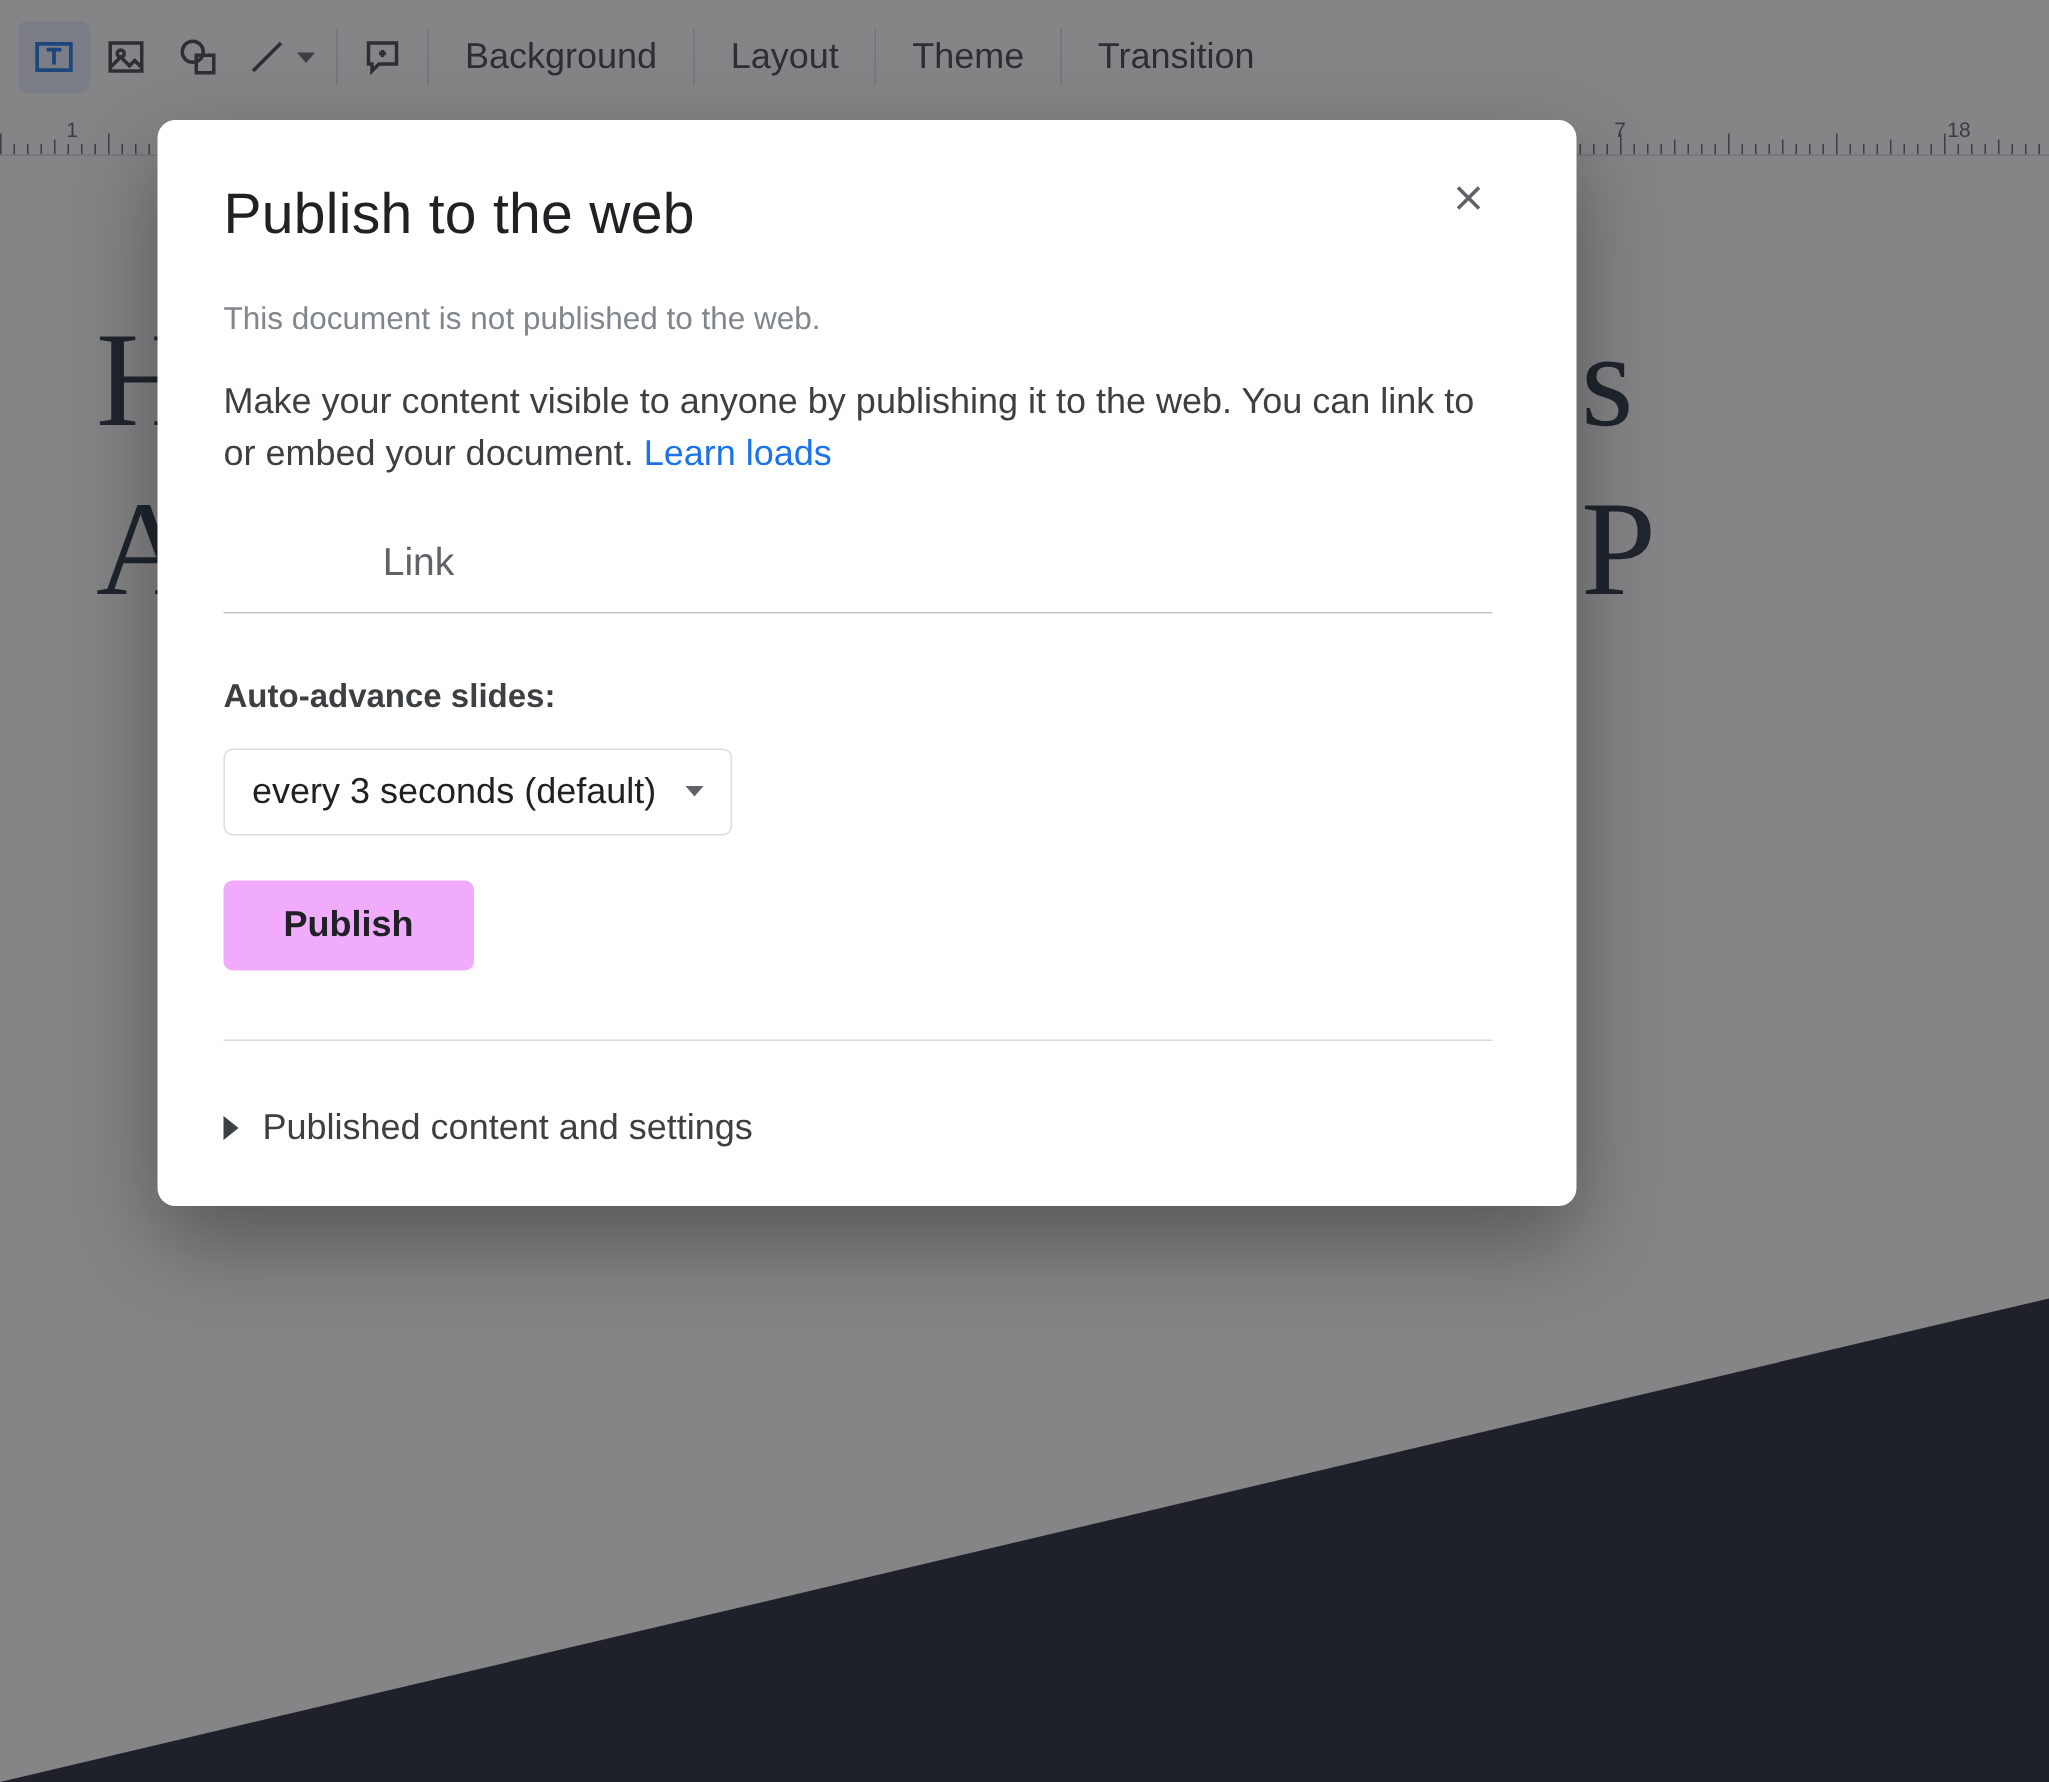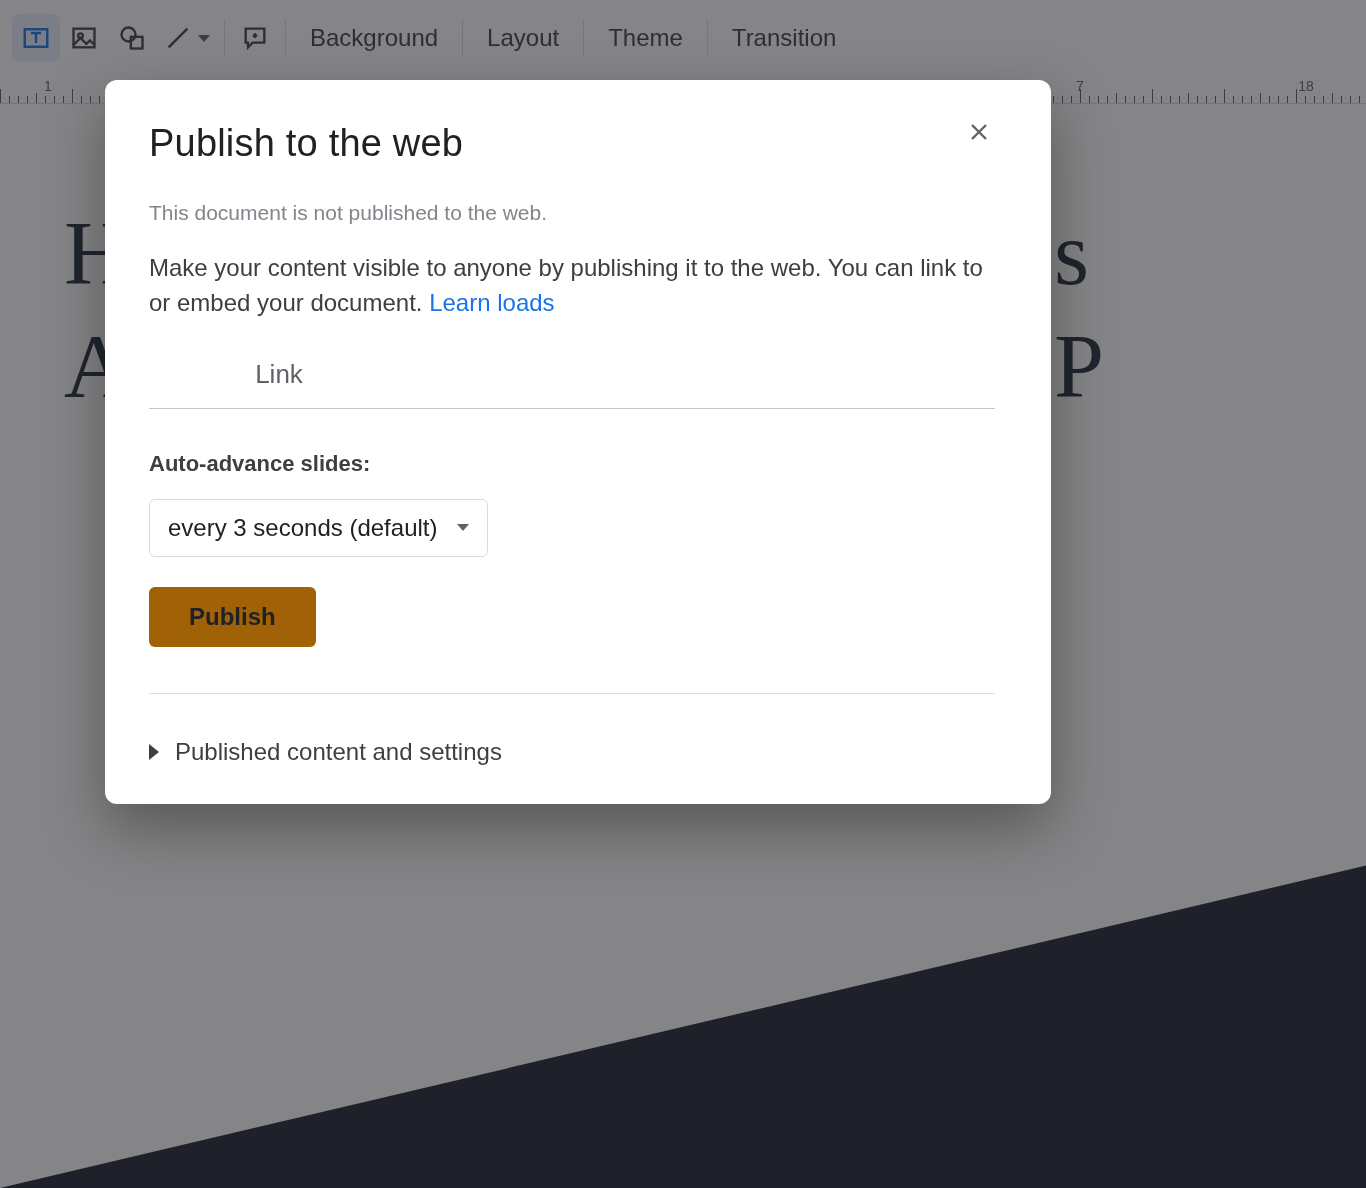--- a/index.html
+++ b/index.html
@@ -108,21 +108,21 @@
     padding: 8px 0;
   }
   .check-row .box {
     width: 22px; height: 22px; border: 2px solid #b0b4b9; border-radius: 3px; background: #fff;
   }
   .highlight-box {
     border: 4px solid #d93025; border-radius: 2px; padding: 4px 8px 4px 2px; margin-top: 6px;
     display: flex;
   }
   .publish-btn {
-    margin-top: 30px; background: #a16207; color: #202124; font-size: 24px; font-weight: 700;
+    margin-top: 30px; background: #f0abfc; color: #202124; font-size: 24px; font-weight: 700;
     border: none; border-radius: 6px; padding: 16px 40px; cursor: pointer;
   }
   .hr { height: 1px; background: #dadce0; margin-top: 46px; }
   .expander {
     display: flex; align-items: center; gap: 16px; font-size: 24px; color: #3c4043;
     margin-top: 44px; cursor: pointer;
   }
   .tri-right {
     width: 0; height: 0; border-top: 8px solid transparent; border-bottom: 8px solid transparent;
     border-left: 10px solid #3c4043;

